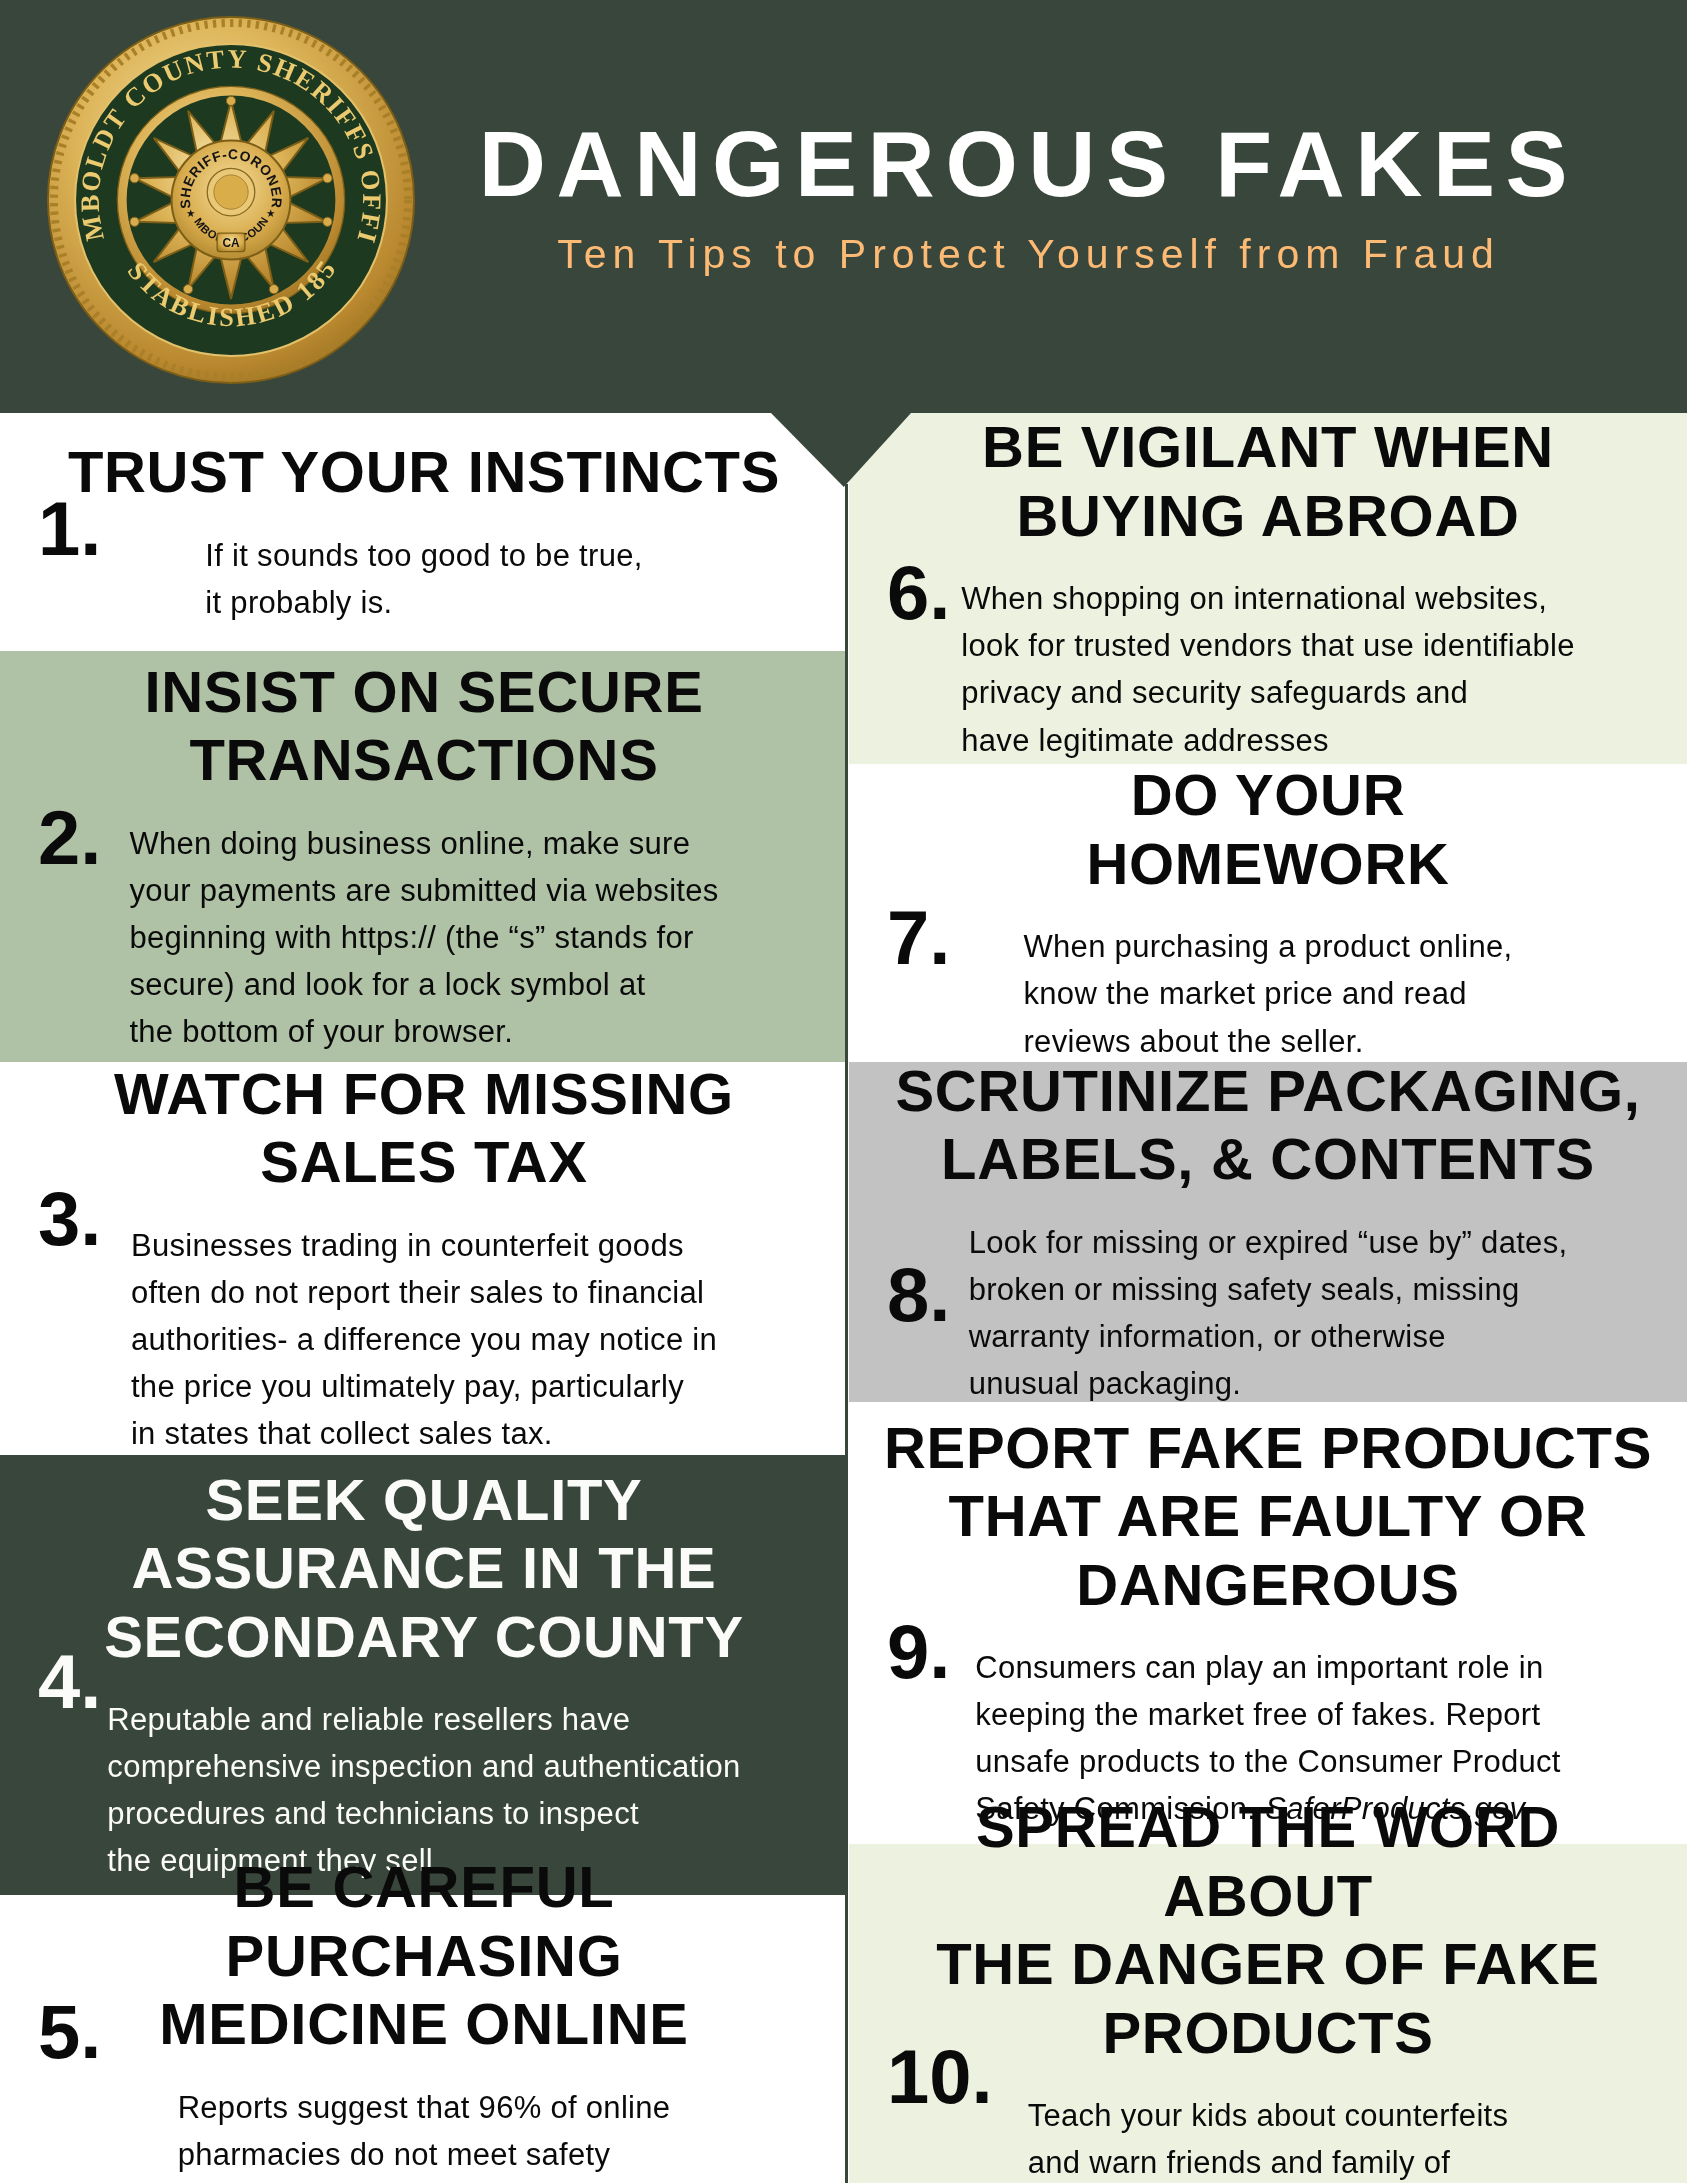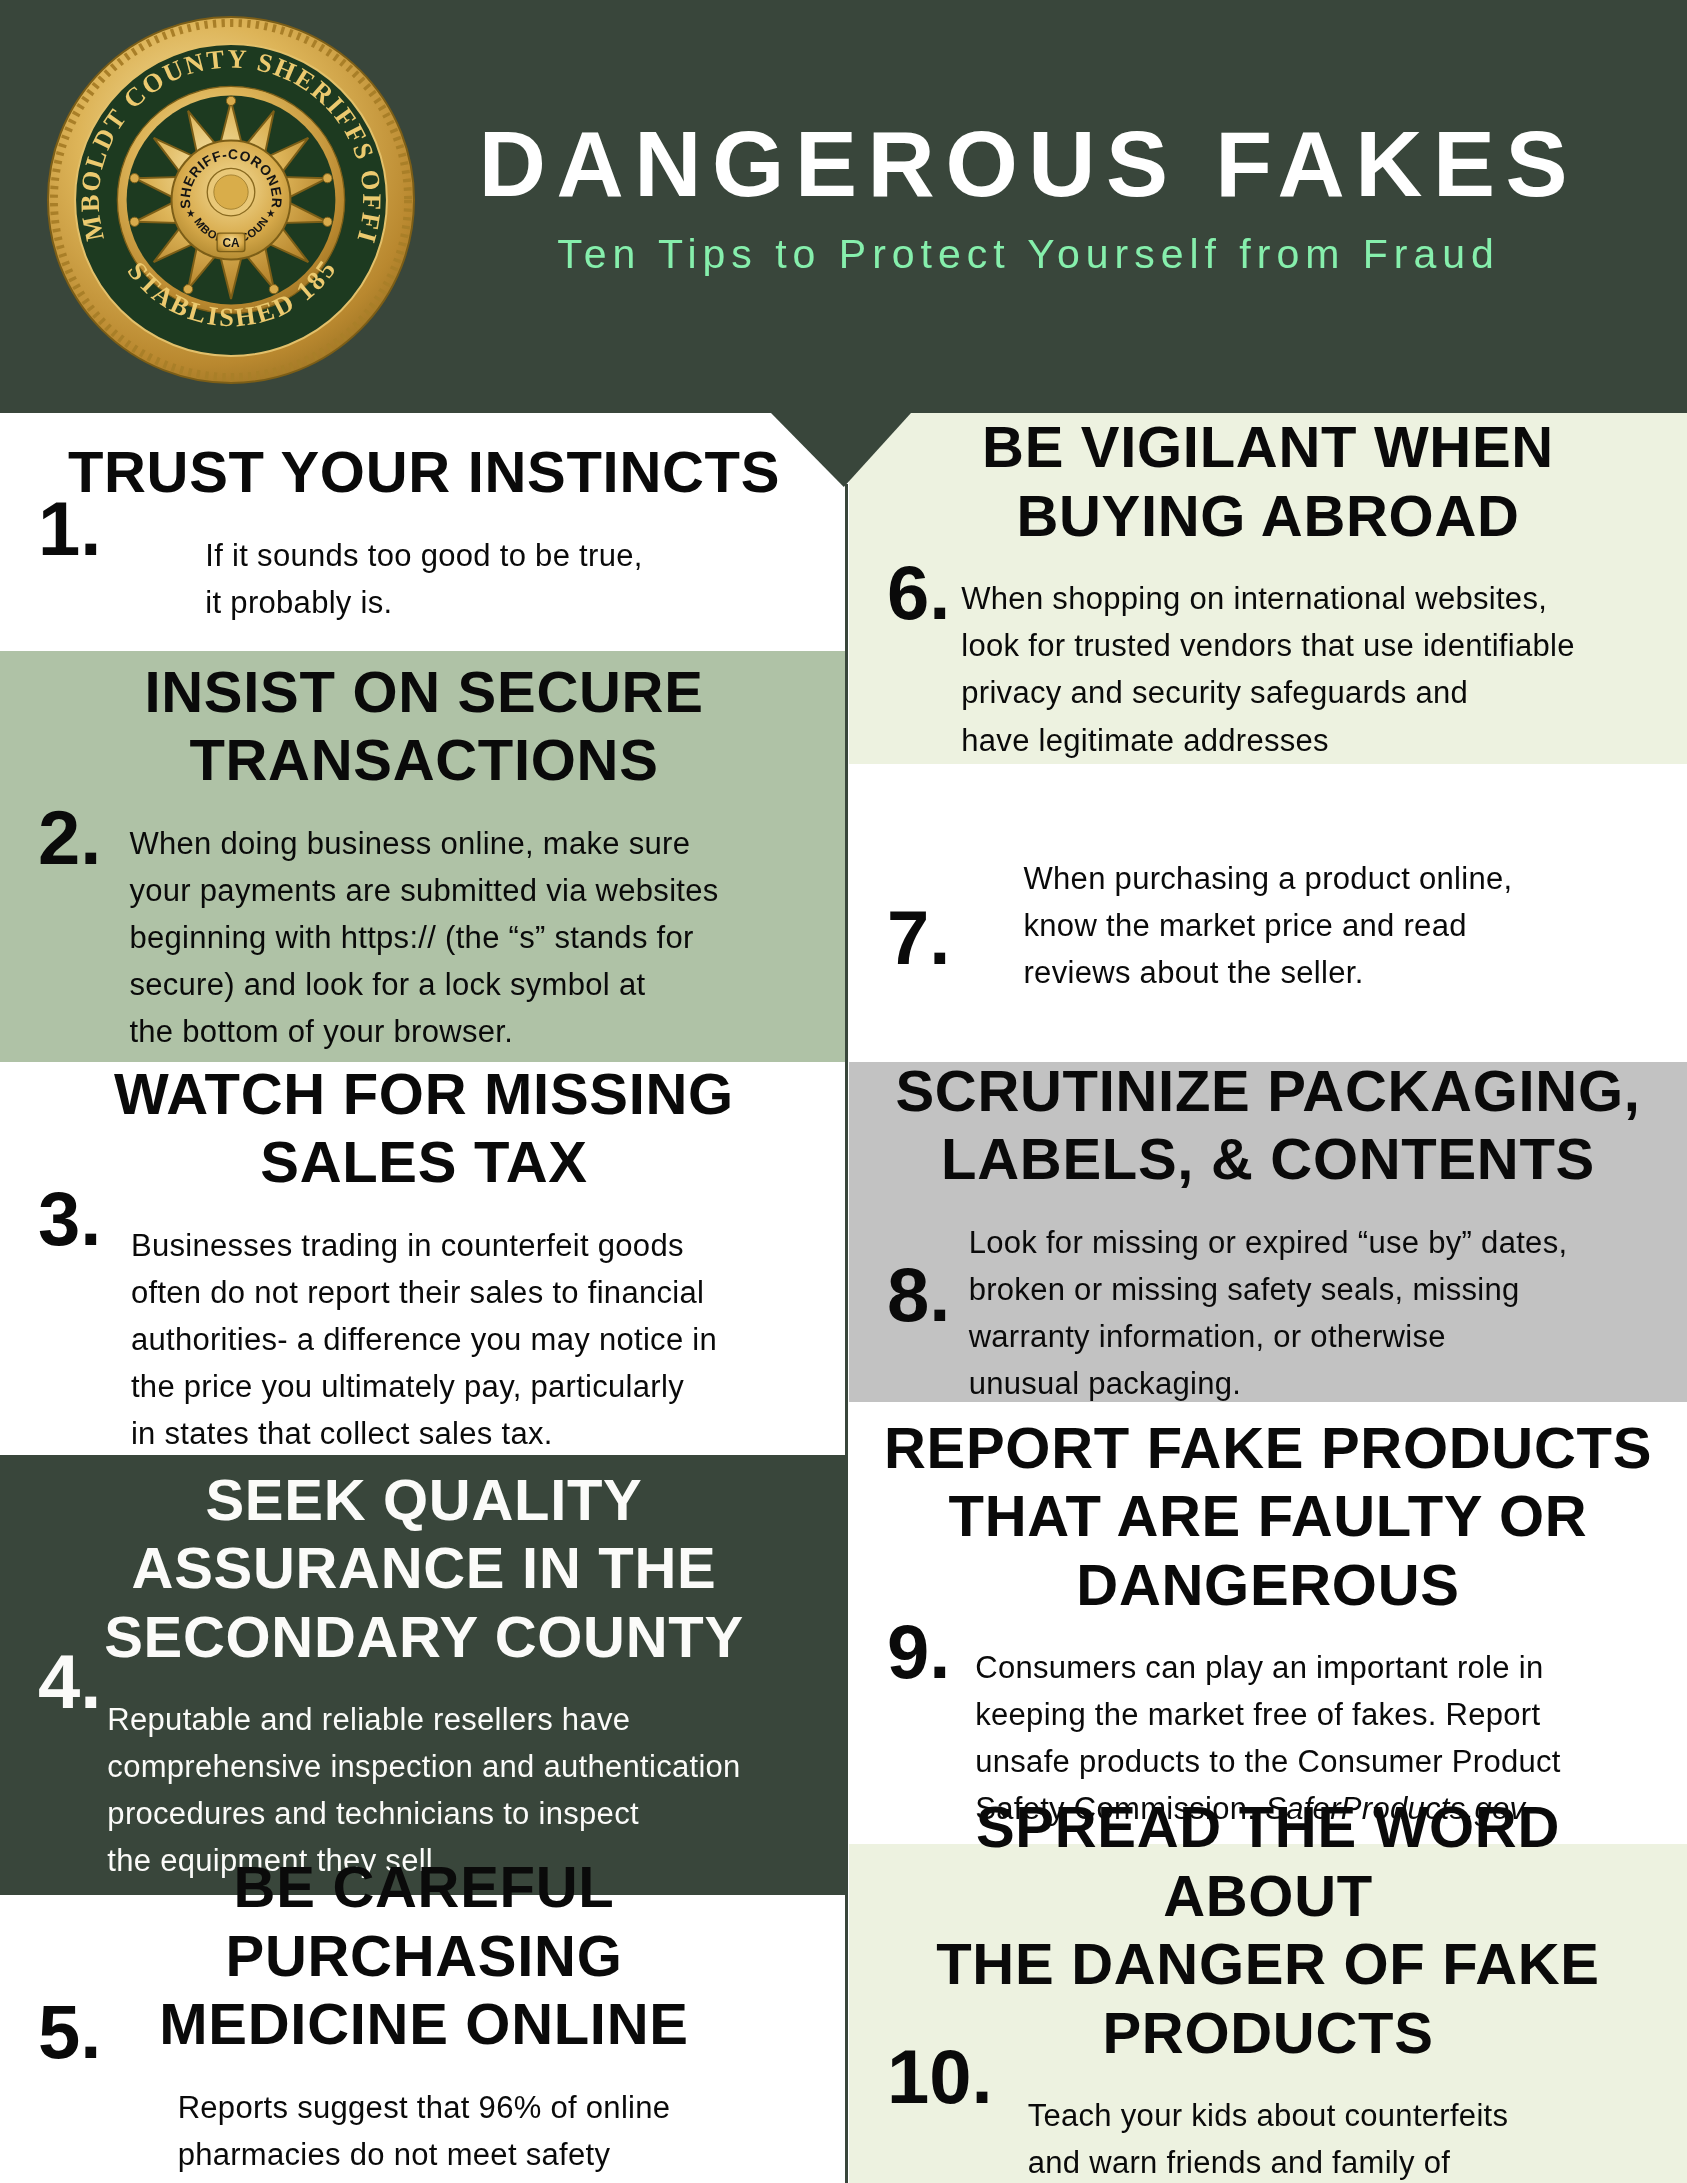--- a/index.html
+++ b/index.html
@@ -19,21 +19,21 @@
   .header-text{
     position:absolute;left:463px;top:0;width:1131px;text-align:center;color:#fff;
   }
   .main-title{
     margin-top:118px;
     font-size:93px;font-weight:bold;letter-spacing:10.6px;line-height:1;
     white-space:nowrap;
   }
   .sub-title{
     margin-top:20px;
-    font-size:41px;font-weight:300;letter-spacing:6px;color:#86efac;
+    font-size:41px;font-weight:300;letter-spacing:6px;color:#fdba74;
   }
   
   #notch{
     position:absolute;left:771px;top:413px;width:140px;height:74px;
     background:#39463B;
     clip-path:polygon(0 0,100% 0,52% 100%);
   }
   #divider{
     position:absolute;left:845px;top:484px;width:3.3px;height:1699px;
     background:#39463B;
@@ -214,20 +214,22 @@
       <span class="heading">BE VIGILANT WHEN
 BUYING ABROAD</span>
       <span class="body">When shopping on international websites,
 look for trusted vendors that use identifiable
 privacy and security safeguards and
 have legitimate addresses</span>
     </div>
 
     <div id="tip7" class="tip theme-white">
       <span class="num">7.</span>
+      <span class="heading">DO YOUR
+HOMEWORK</span>
       <span class="body">When purchasing a product online,
 know the market price and read
 reviews about the seller.</span>
     </div>
 
     <div id="tip8" class="tip theme-gray">
       <span class="num">8.</span>
       <span class="heading">SCRUTINIZE PACKAGING,
 LABELS, &amp; CONTENTS</span>
       <span class="body">Look for missing or expired “use by” dates,

